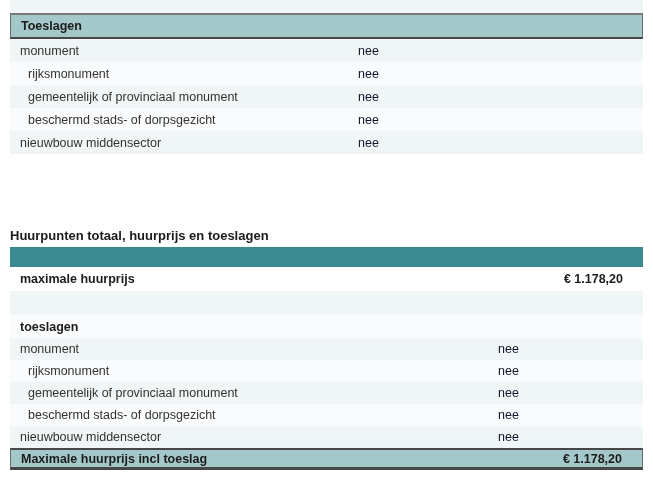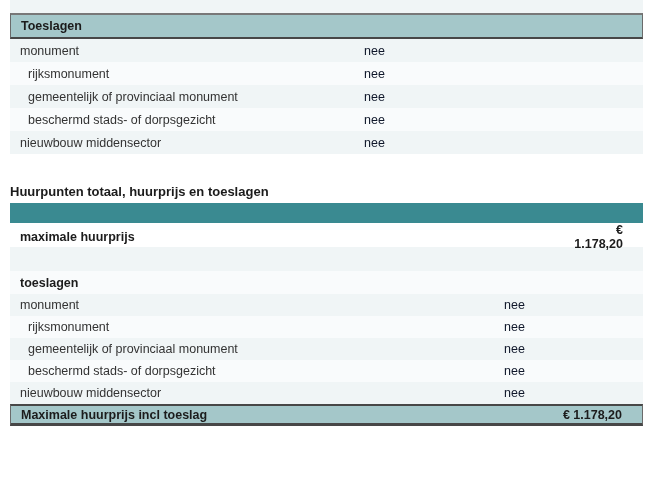--- a/index.html
+++ b/index.html
@@ -7,21 +7,21 @@
     width: 653px; height: 483px;
     background: #ffffff;
     font-family: "Liberation Sans", sans-serif;
     font-size: 12.5px;
     color: #333333;
     overflow: hidden;
   }
   .wrap { margin: 0 10px; width: 633px; }
 
   
-  .row { display: grid; align-items: center; gap: 6px; }
+  .row { display: grid; align-items: center; }
   .t1-row { grid-template-columns: 348px 1fr; height: 23px; }
   .t2-row { grid-template-columns: 488px 60px 1fr; height: 22px; }
   .t2-sumrow { grid-template-columns: 488px 60px 1fr; height: 24px; }
   .label { padding-left: 10px; color: #333333; }
   .label.indent { padding-left: 18px; }
   .value { color: #0f172a; }
   .amount { text-align: right; padding-right: 20px; font-weight: bold; color: #1c1c1c; }
   .bold { font-weight: bold; color: #1c1c1c; }
 
   .stripe-a { background: #f0f5f6; }
@@ -36,21 +36,21 @@
     border-bottom: 2px solid #474747;
     border-left: 1px solid #6a6a6a;
     border-right: 1px solid #6a6a6a;
     height: 22px; line-height: 22px;
     font-weight: bold; color: #1b1b1b;
     padding-left: 10px;
   }
 
   
   .heading {
-    margin-top: 30px; margin-bottom: 4px;
+    margin-top: 74px; margin-bottom: 4px;
     font-weight: bold; font-size: 13px; color: #1b1b1b;
     height: 15px; line-height: 15px;
   }
   .tealbar { height: 20px; background: #3a8a91; }
   .blankrow { height: 24px; }
   .subhead-row { display: grid; grid-template-columns: 1fr; align-items: center; height: 23px; }
   .total-bar {
     display: grid; grid-template-columns: 486px 60px 1fr; align-items: center;
     height: 17px;
     background: #a4c7c9;

